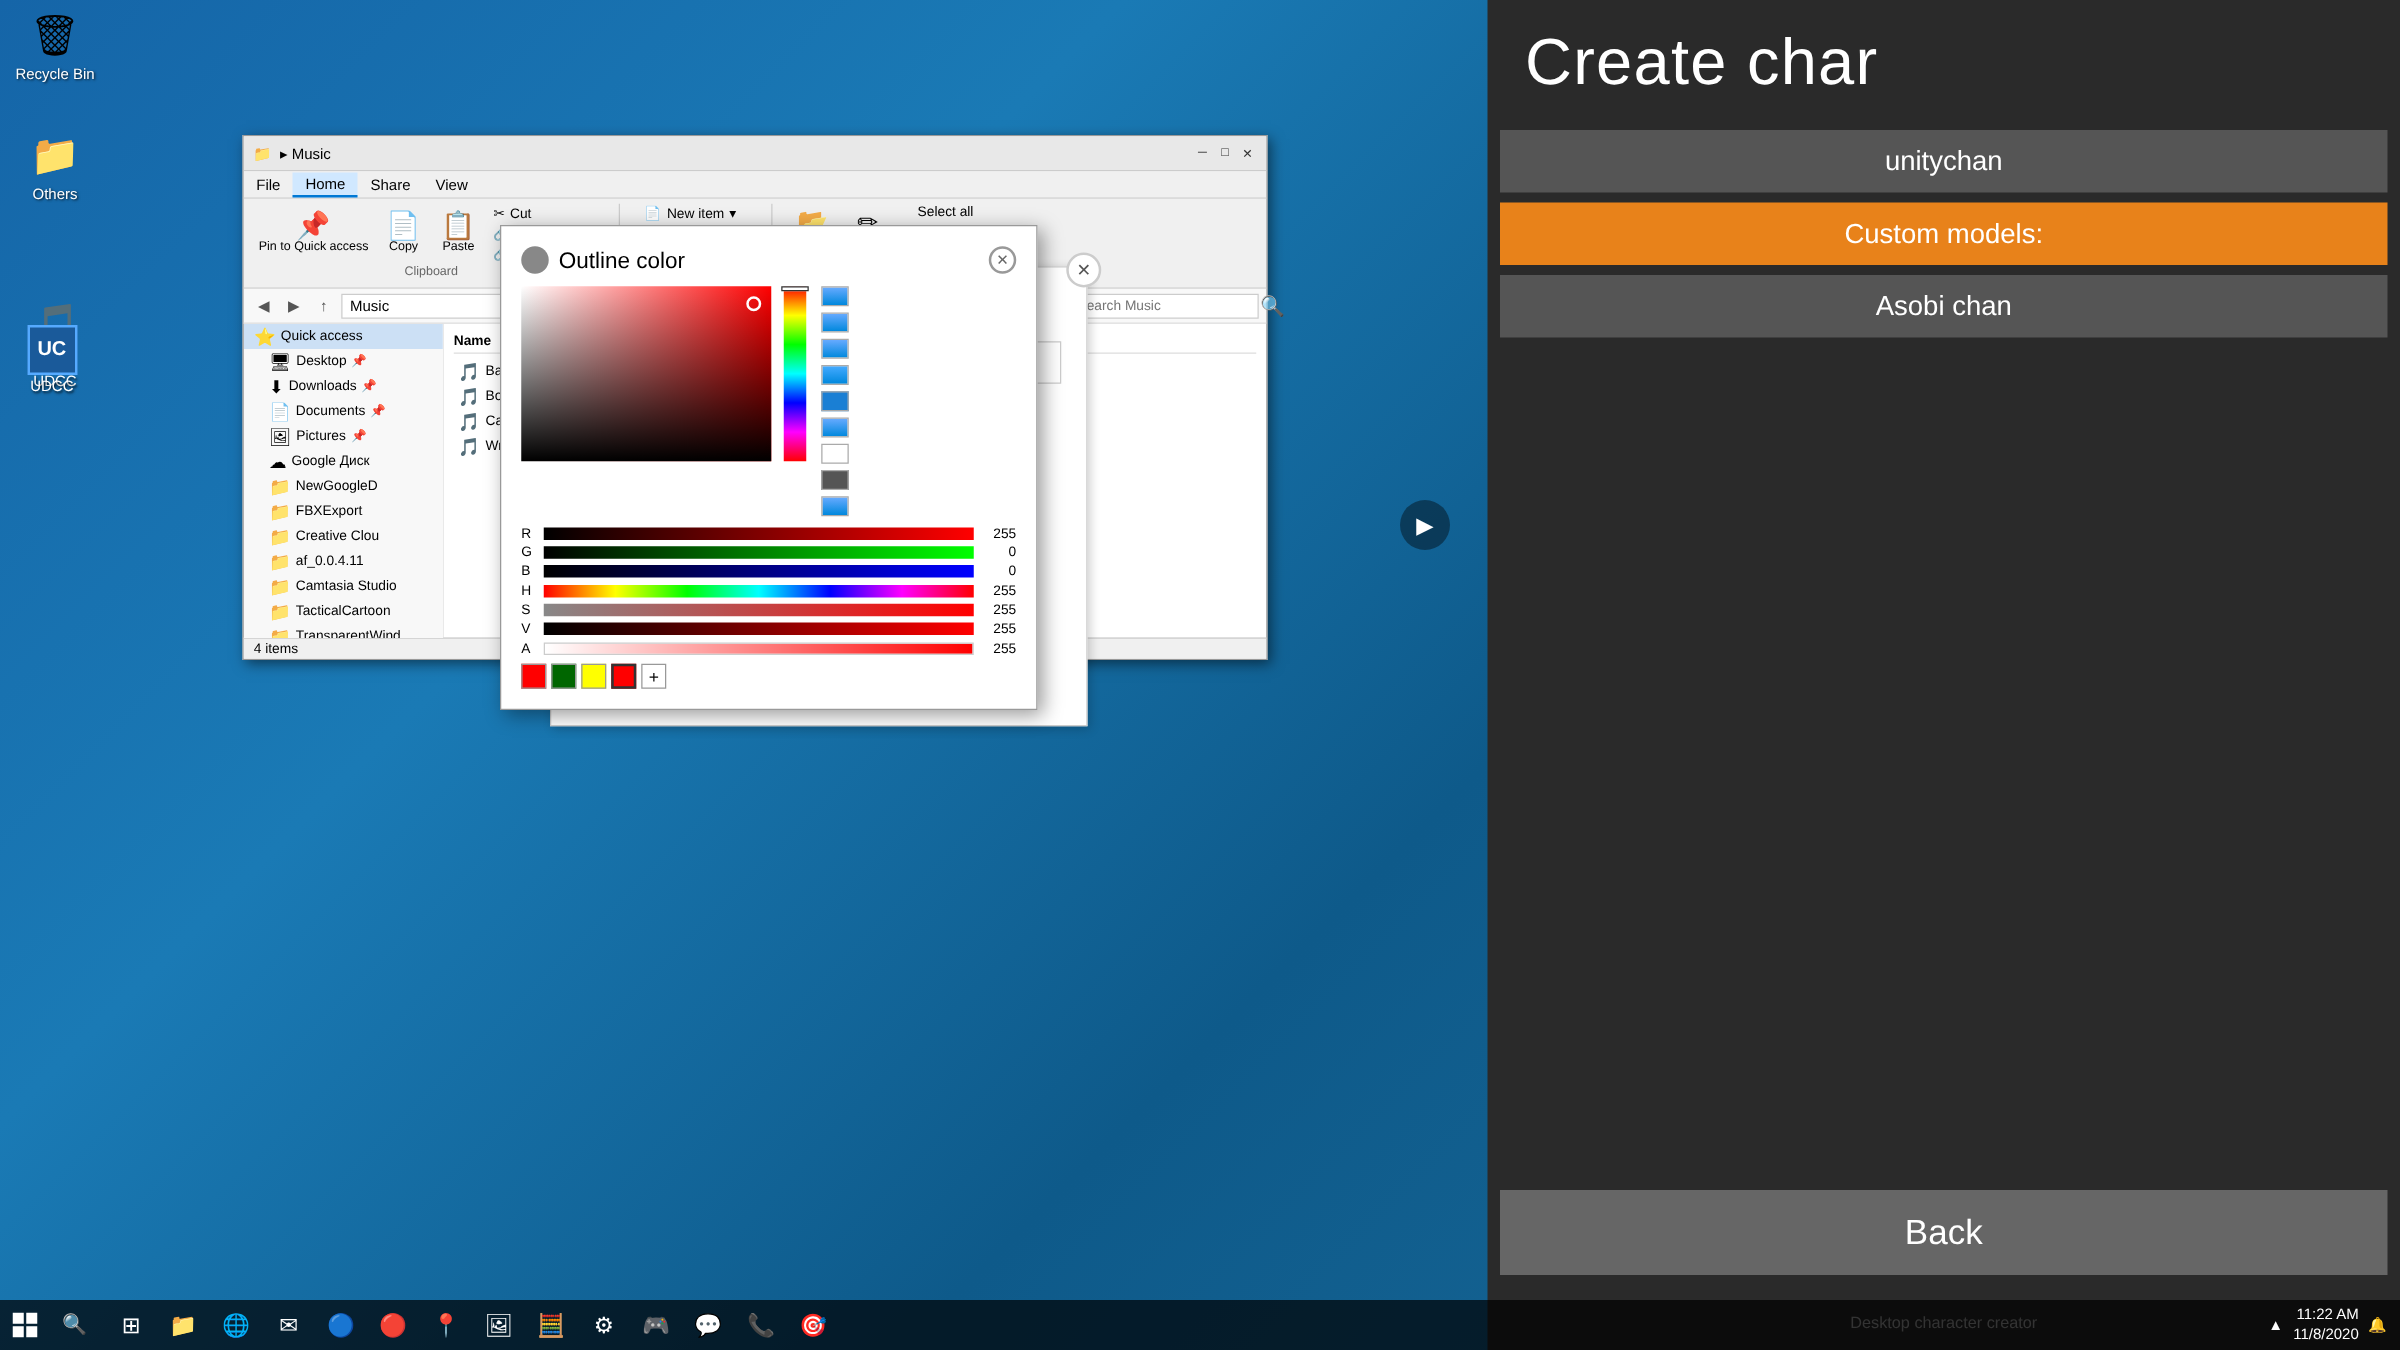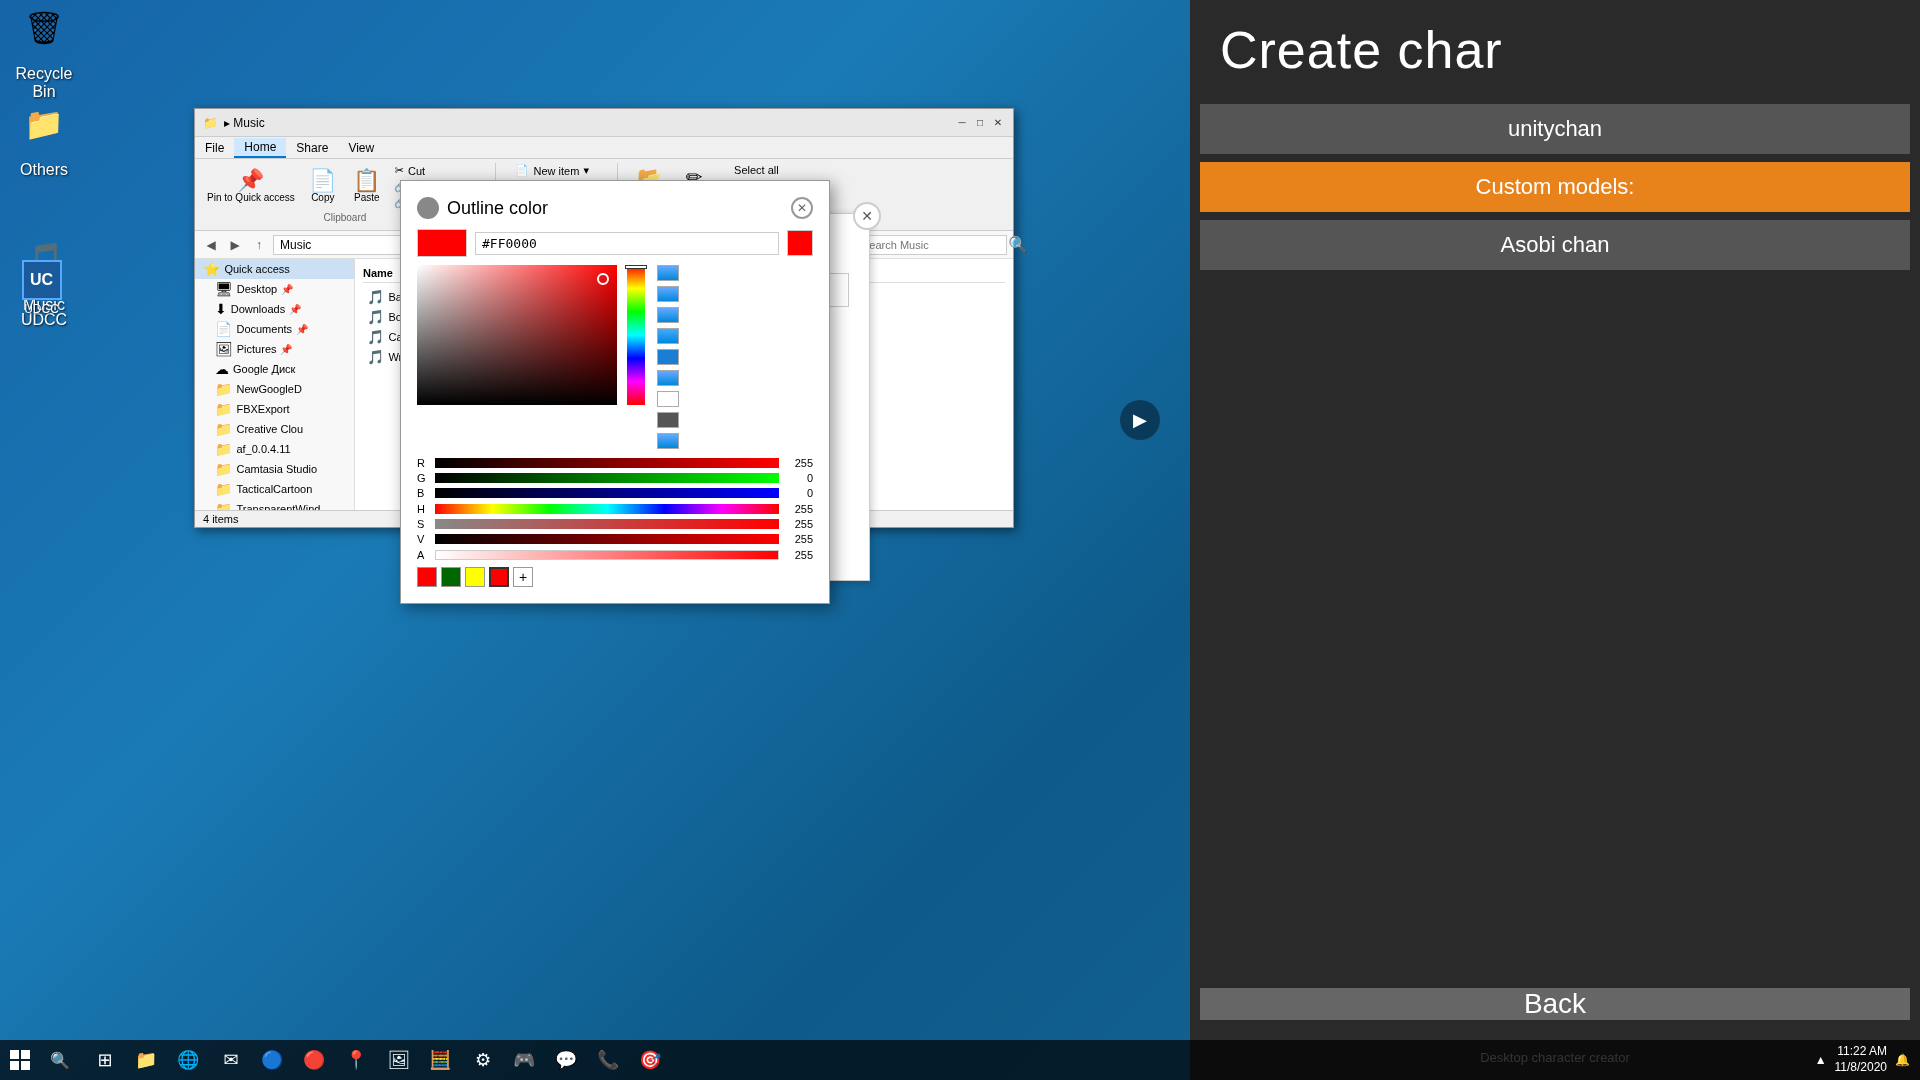--- a/index.html
+++ b/index.html
@@ -66,24 +66,24 @@
       width: 40px;
       height: 40px;
       display: flex;
       align-items: center;
       justify-content: center;
       font-size: 32px;
     }
 
     .desktop-icon .icon-label {
       color: white;
-      font-size: 16px;
+      font-size: 12px;
       text-align: center;
       text-shadow: 1px 1px 2px rgba(0,0,0,0.8);
-      margin-top: 17px;
+      margin-top: 4px;
     }
 
     
     .right-panel {
       position: absolute;
       right: 0;
       top: 0;
       width: 730px;
       height: 1080px;
       background: #2a2a2a;
@@ -112,20 +112,21 @@
 
     .right-panel-btn.active {
       background: #e8821a;
     }
 
     .right-panel-back {
       position: absolute;
       bottom: 60px;
       left: 10px;
       right: 10px;
+      padding: 18px;
       background: #666;
       color: white;
       font-size: 28px;
       text-align: center;
       cursor: pointer;
     }
 
     .right-panel-version {
       position: absolute;
       bottom: 15px;
@@ -872,25 +873,20 @@
 <div class="color-picker-overlay">
 
   <div class="cp-title-row">
     <div class="cp-title">
       <div class="cp-title-dot"></div>
       <span>Outline color</span>
     </div>
     <div class="cp-close">✕</div>
   </div>
 
-  <div class="cp-hex-row">
-    <div class="cp-color-swatch"></div>
-    <input class="cp-hex-input" type="text" value="#FF0000" style="">
-    <div class="cp-red-swatch"></div>
-  </div>
 
   <div class="cp-picker-row">
     <div style="position:relative; width:200px; height:140px;">
       <div style="position:absolute; inset:0; background:linear-gradient(to right, white, red);"></div>
       <div style="position:absolute; inset:0; background:linear-gradient(to bottom, transparent, black);"></div>
       <div style="position:absolute; top:8px; right:8px; width:12px; height:12px; border:2px solid white; border-radius:50%;"></div>
     </div>
     <div style="position:relative; width:18px; height:140px; background:linear-gradient(to bottom, #ff0000, #ffff00, #00ff00, #00ffff, #0000ff, #ff00ff, #ff0000); margin-left:4px;">
       <div style="position:absolute; top:0; left:-2px; right:-2px; height:4px; background:white; border:1px solid #333;"></div>
     </div>

